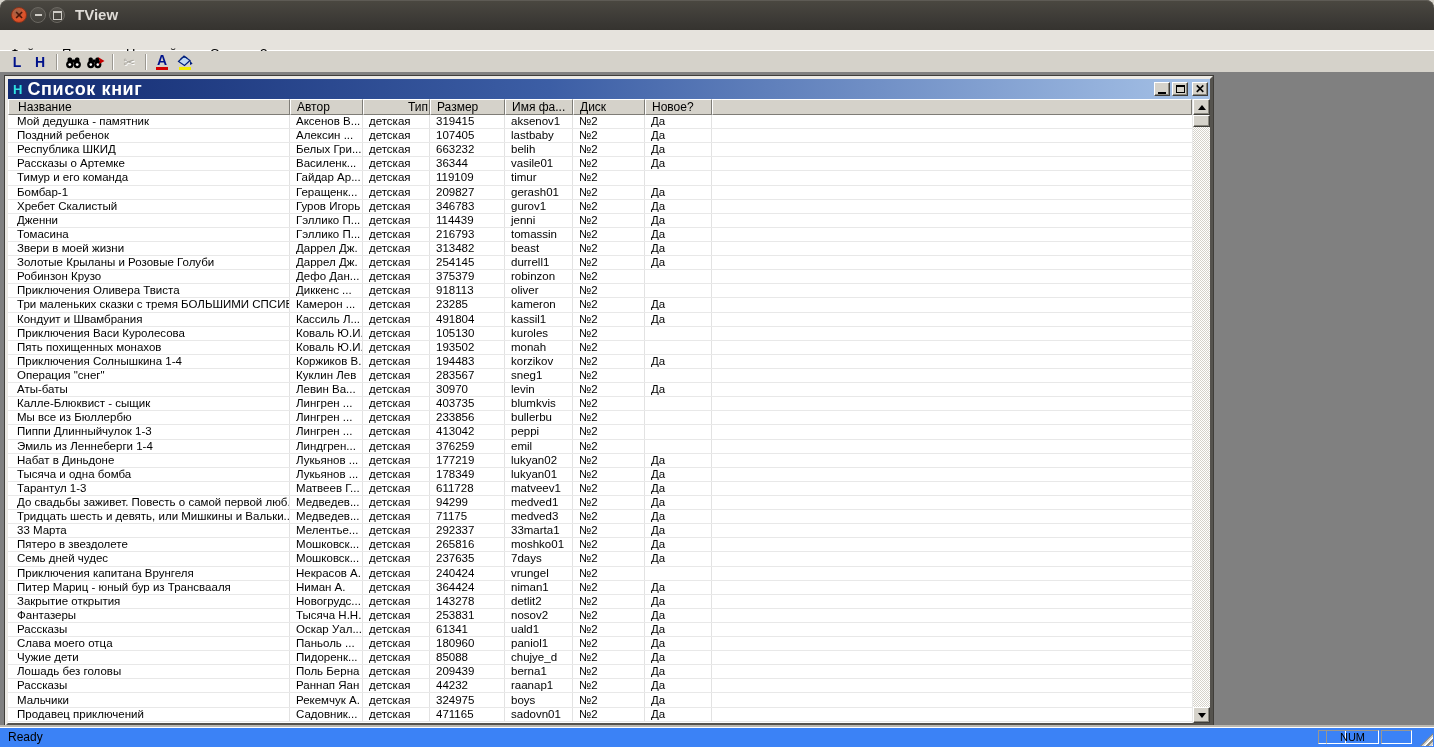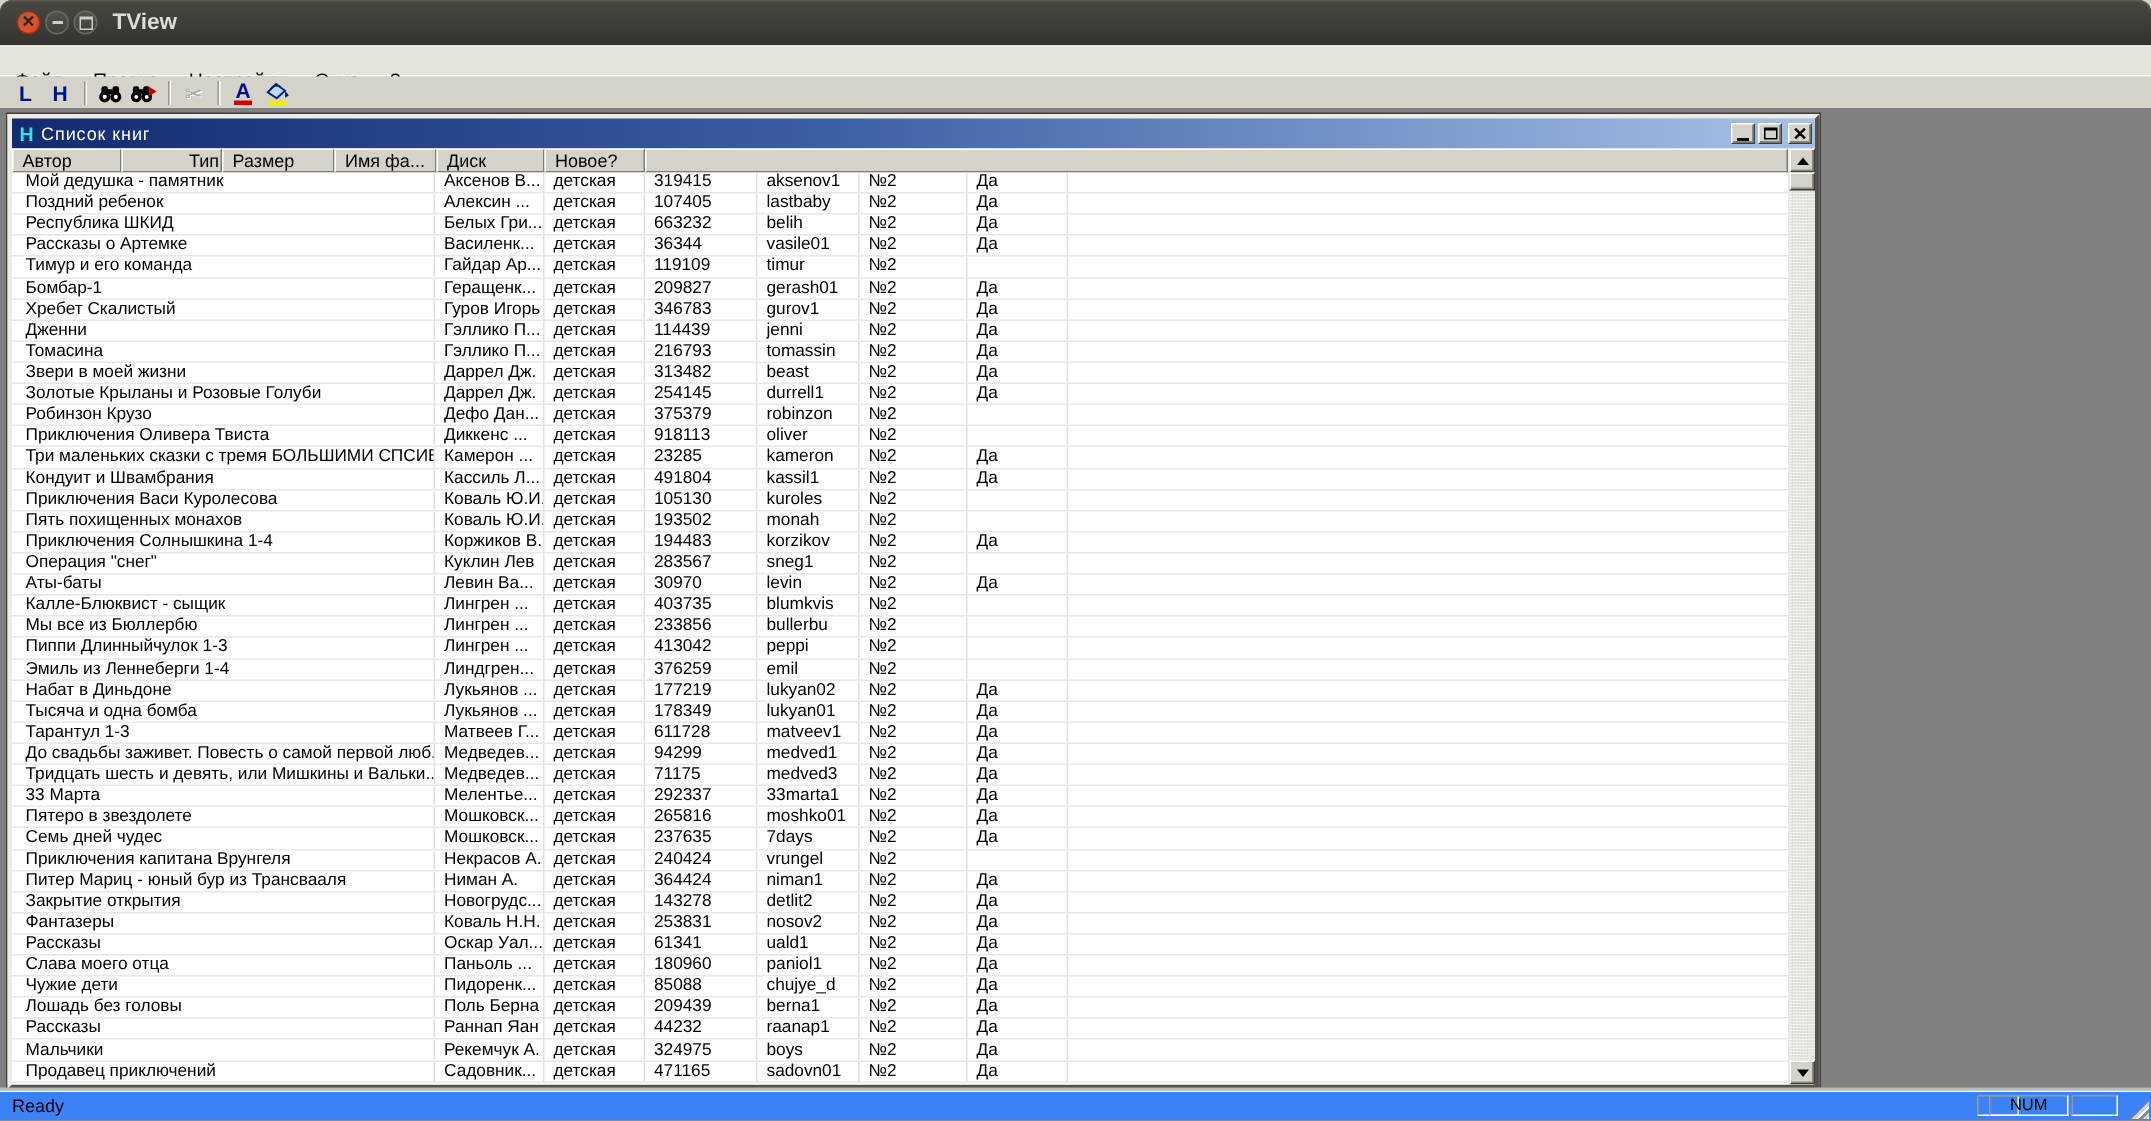--- a/index.html
+++ b/index.html
@@ -43,21 +43,21 @@
   
   .mdi{position:absolute;top:72px;left:0;right:0;bottom:19px;background:#808080;}
 
   
   .child{position:absolute;left:5px;top:4px;width:1208px;height:650px;box-sizing:border-box;
     background:#D5D2CA;border:3px solid;border-color:#EDEBE6 #55534E #55534E #EDEBE6;
     box-shadow:0 0 0 1px #403E3A;display:flex;flex-direction:column;}
   .child-title{height:20px;flex:0 0 20px;display:flex;align-items:center;padding:0 2px;
     background:linear-gradient(90deg,#122A70 0%,#3C5EA5 45%,#A6C2E7 100%);}
   .ct-icon{color:#2FE3E3;font-weight:bold;font-size:13px;margin:0 5px 0 3px;line-height:1;}
-  .ct-text{color:#FFFFFF;font-weight:normal;font-size:12px;letter-spacing:0.6px;}
+  .ct-text{color:#FFFFFF;font-weight:bold;font-size:18px;letter-spacing:0.6px;}
   .ct-buttons{margin-left:auto;display:flex;gap:2px;align-items:center;}
   .ct-btn{width:16px;height:14px;background:#D5D2CA;box-sizing:border-box;
     border:1px solid;border-color:#FFFFFF #403E3A #403E3A #FFFFFF;
     box-shadow:inset -1px -1px 0 #8A887F;
     display:flex;align-items:center;justify-content:center;cursor:default;}
   .ct-btn .mini{width:8px;height:2px;background:#000;margin-top:7px;}
   .ct-btn .maxi{width:9px;height:8px;border:1px solid #000;border-top-width:2px;box-sizing:border-box;}
   .ct-btn.closer{margin-left:2px;font-size:12px;font-weight:bold;color:#000;line-height:1;}
 
   
@@ -210,20 +210,21 @@
             </span>
           <span class="ct-btn closer">
               <span>✕</span>
             </span>
         </span>
       </div>
 
       <div class="listview">
         <div class="lv-main">
           <div class="lv-header">
+            <div class="hc c1">Название</div>
             <div class="hc c2">Автор</div>
             <div class="hc c3">Тип</div>
             <div class="hc c4">Размер</div>
             <div class="hc c5">Имя фа...</div>
             <div class="hc c6">Диск</div>
             <div class="hc c7">Новое?</div>
             <div class="hc cf"></div>
           </div>
           <div class="lv-body">
   <div class="lv-row">
@@ -606,21 +607,21 @@
     <div class="c c3">детская</div>
     <div class="c c4">143278</div>
     <div class="c c5">detlit2</div>
     <div class="c c6">№2</div>
     <div class="c c7">Да</div>
     <div class="c cf"></div>
   </div>
 
   <div class="lv-row">
     <div class="c c1">Фантазеры</div>
-    <div class="c c2">Коваль Н.Н.</div>
+    <div class="c c2">Тысяча Н.Н.</div>
     <div class="c c3">детская</div>
     <div class="c c4">253831</div>
     <div class="c c5">nosov2</div>
     <div class="c c6">№2</div>
     <div class="c c7">Да</div>
     <div class="c cf"></div>
   </div>
 
   <div class="lv-row">
     <div class="c c1">Рассказы</div>

